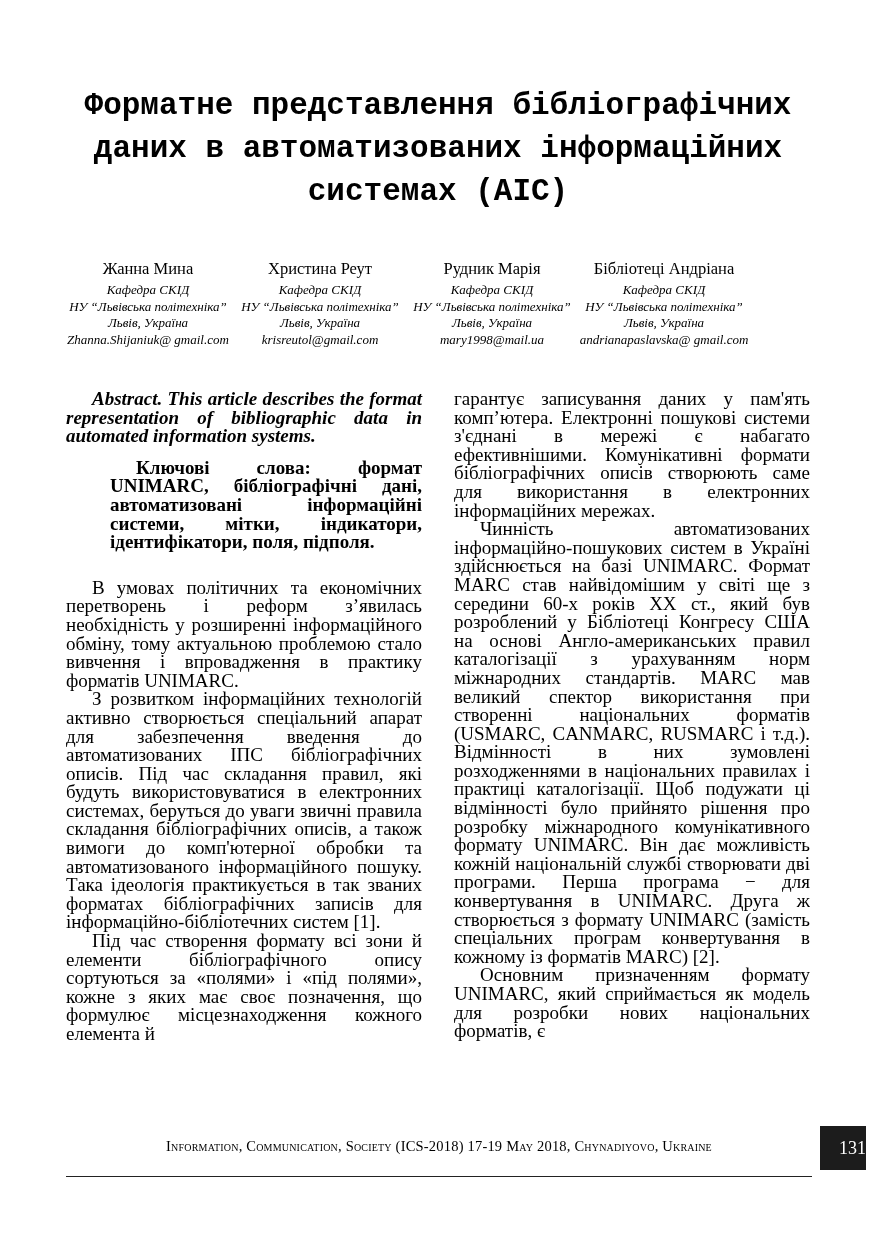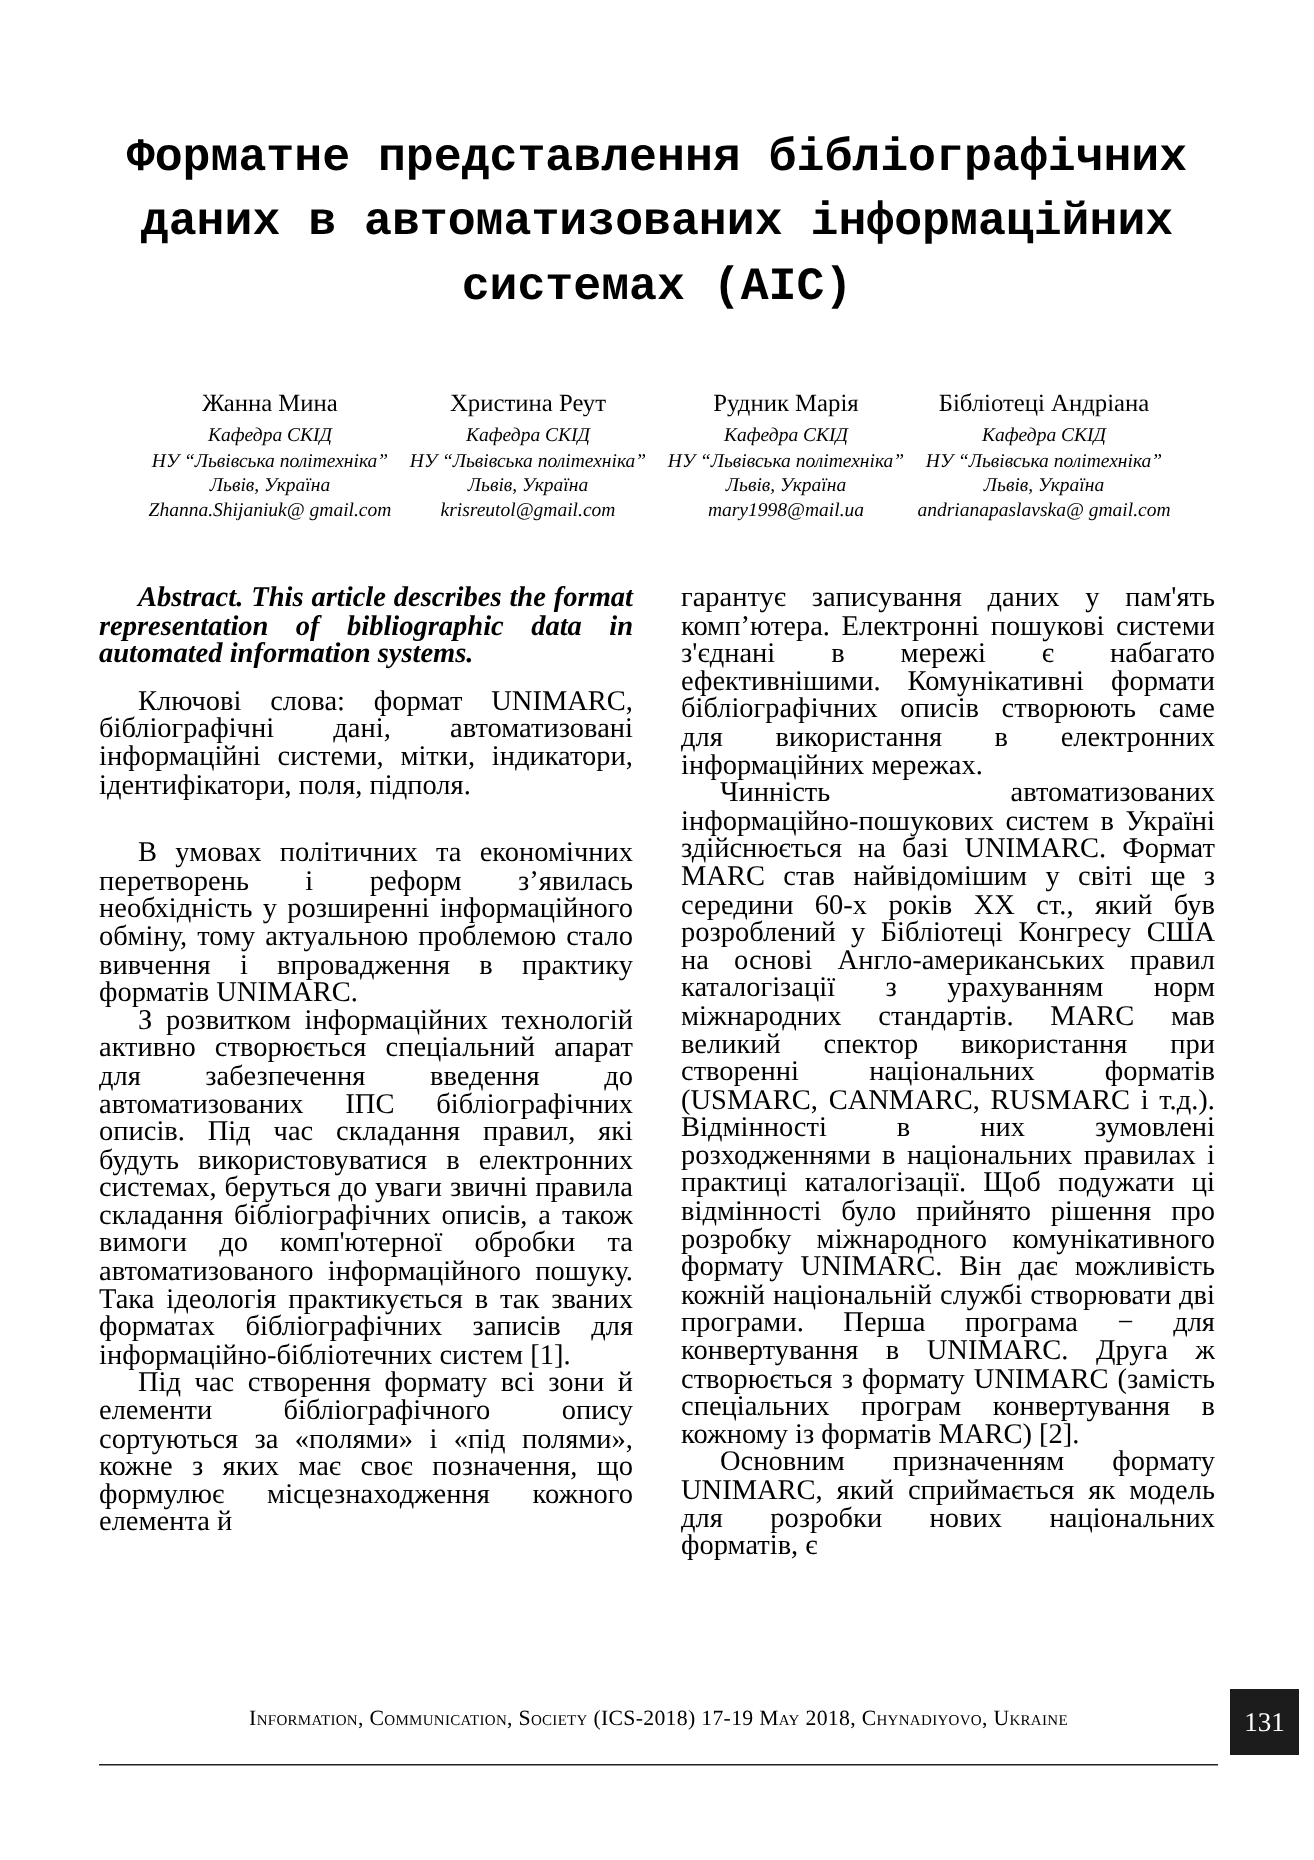--- a/index.html
+++ b/index.html
@@ -15,21 +15,21 @@
   .title {
     margin:84px 68px 0;
     text-align:center;
     font-size:31px;
     font-weight:bold;
     line-height:43px;
     font-family:Liberation Mono, monospace;
   }
   .authors {
     display:flex;
-    justify-content:center;
+    justify-content:flex-start;
     margin:46px 62px 0;
   }
   .author {
     width:172px;
     text-align:center;
   }
   .author-name {
     font-size:16.5px;
     line-height:20px;
     margin-bottom:3px;
@@ -50,22 +50,23 @@
     font-size:19px;
     line-height:18.6px;
   }
   .col p { margin:0; text-indent:26px; }
   p.abstract {
     font-weight:bold;
     font-style:italic;
     margin-bottom:13px;
   }
   p.keywords {
-    font-weight:normal;
+    font-weight:bold;
     margin-bottom:27px;
+    margin-left:44px;
   }
   p.no-indent { text-indent:0; }
   .footer {
     position:absolute;
     left:66px; top:1138px;
     width:746px;
   }
   .conference {
     text-align:center;
     font-variant:small-caps;
@@ -75,21 +76,21 @@
     border-bottom:1.5px solid #222;
   }
   .page-number-box {
     position:absolute;
     left:820px; top:1126px;
     width:46px; height:44px;
     background:#1c1c1c;
     color:#ffffff;
     display:flex;
     align-items:center;
-    justify-content:center;
+    justify-content:flex-end;
     font-size:18px;
   }
   .repository {
     position:absolute;
     left:0; top:1196px;
     width:100%;
     text-align:center;
     color:#9b9b9b;
     font-size:15px;
     font-family:"Liberation Sans", sans-serif;

